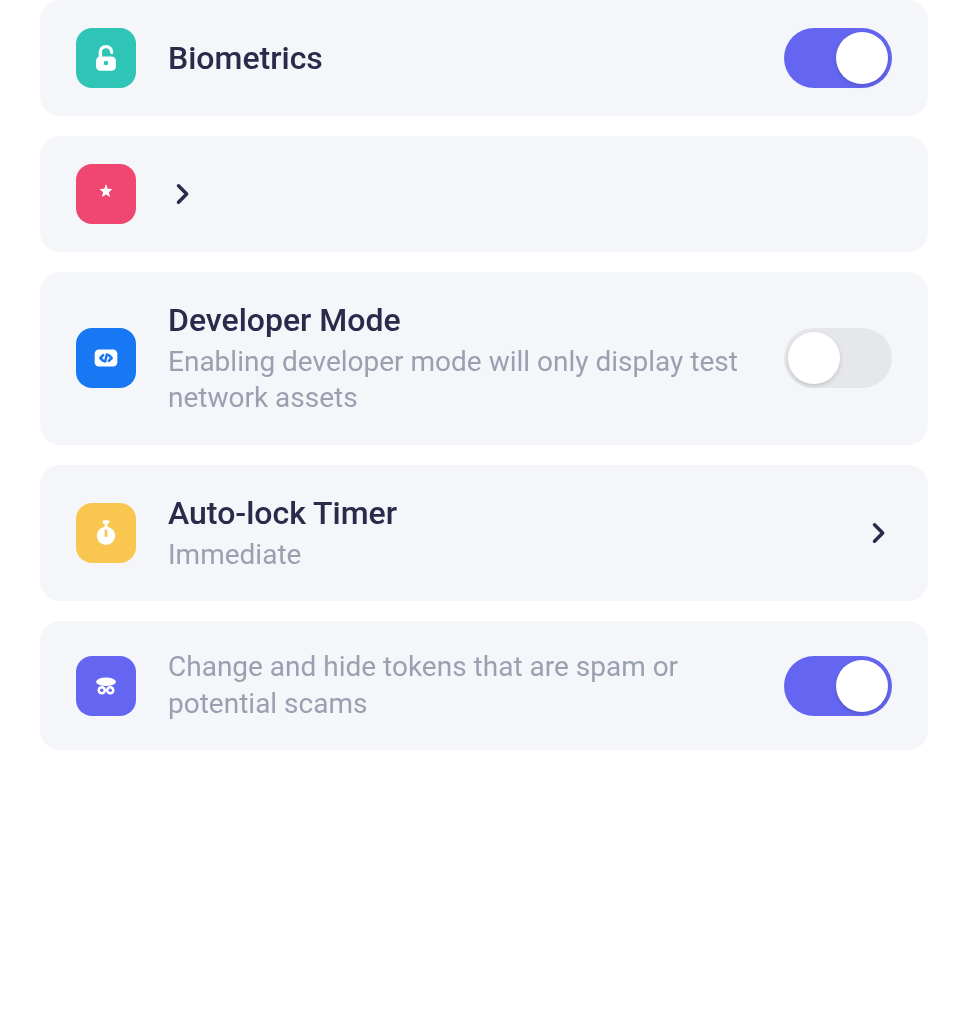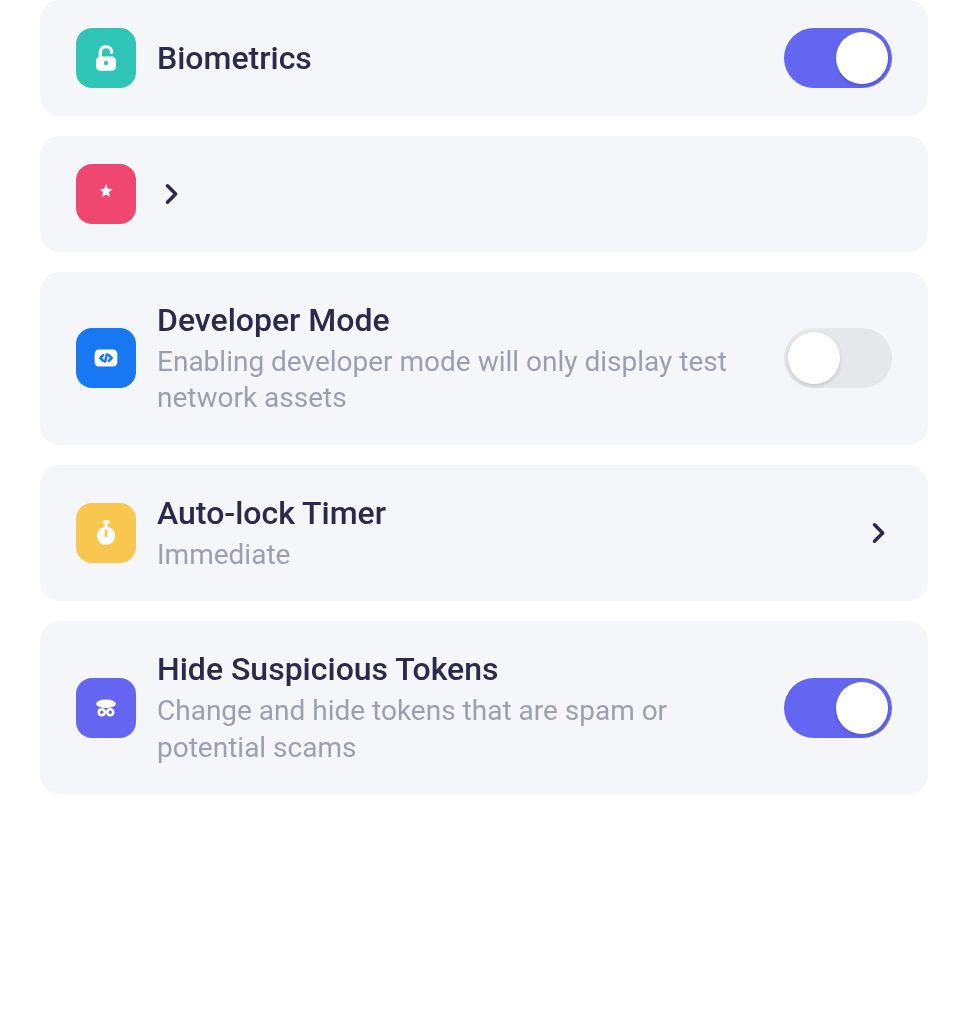--- a/index.html
+++ b/index.html
@@ -13,21 +13,21 @@
     display: flex;
     flex-direction: column;
     gap: 20px;
   }
   .row {
     background: #f5f6fa;
     border-radius: 20px;
     display: flex;
     align-items: center;
     padding: 28px 36px;
-    gap: 21px;
+    gap: 32px;
   }
   .icon-box {
     width: 60px;
     height: 60px;
     border-radius: 16px;
     display: flex;
     align-items: center;
     justify-content: center;
     flex-shrink: 0;
   }
@@ -158,21 +158,20 @@
       <svg viewBox="0 0 24 24" fill="none">
         <ellipse cx="12" cy="9" rx="7" ry="3" fill="#ffffff"></ellipse>
         <circle cx="9" cy="15" r="3" fill="#ffffff"></circle>
         <circle cx="15" cy="15" r="3" fill="#ffffff"></circle>
         <rect x="11" y="14" width="2" height="1.5" fill="#ffffff"></rect>
         <circle cx="9" cy="15" r="1.2" fill="#6466f1"></circle>
         <circle cx="15" cy="15" r="1.2" fill="#6466f1"></circle>
       </svg>
     </div>
     <div class="text-col">
-      <div class="title">Hide Suspicious Tokens</div>
       <div class="subtitle">Change and hide tokens that are spam or potential scams</div>
     </div>
     <div class="toggle on">
       <div class="knob"></div>
     </div>
   </div>
 
 </div>
 
 </body></html>

